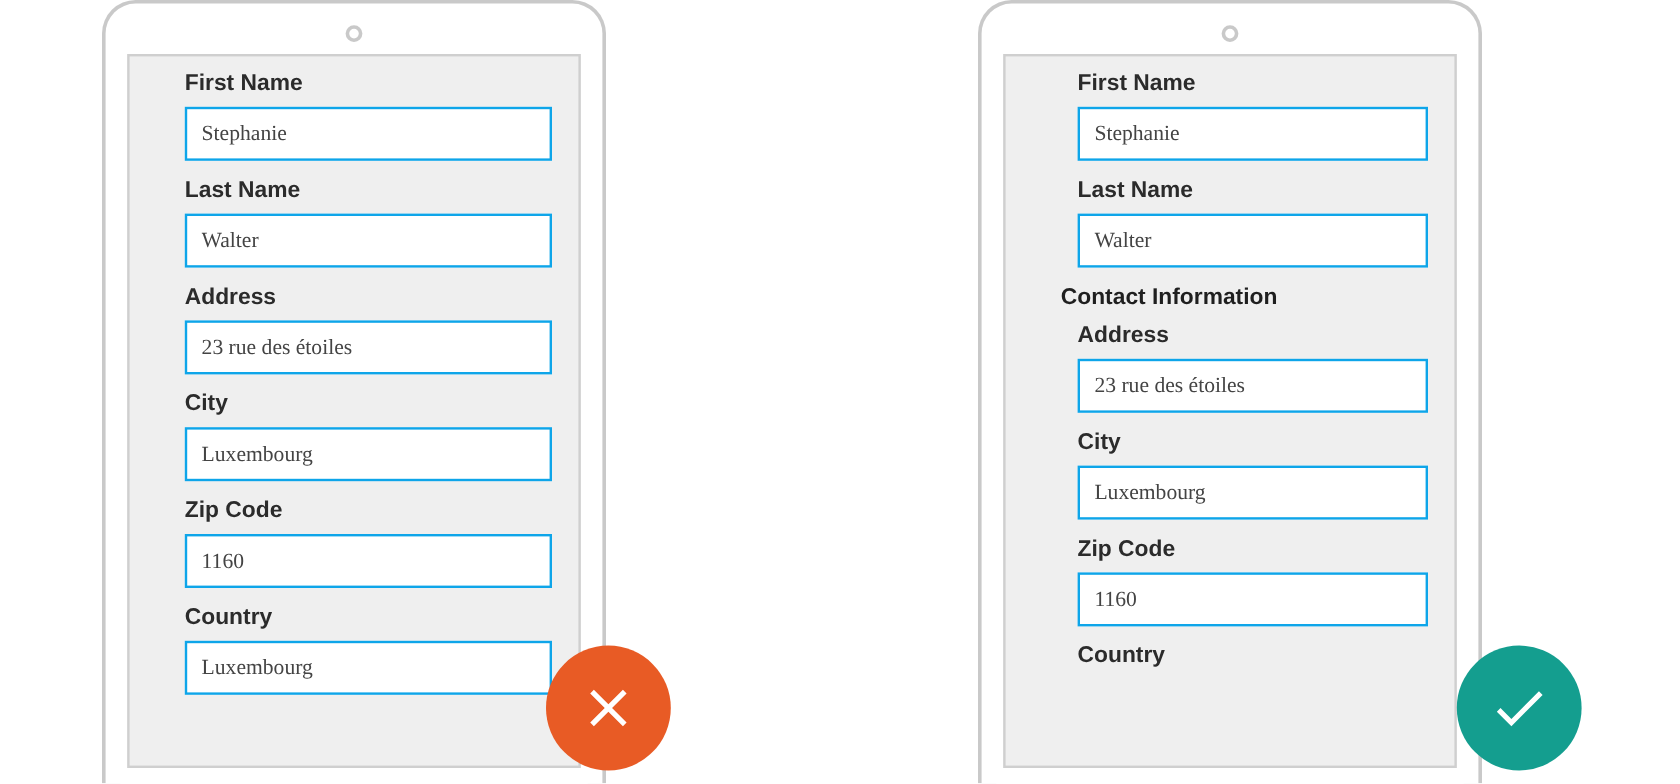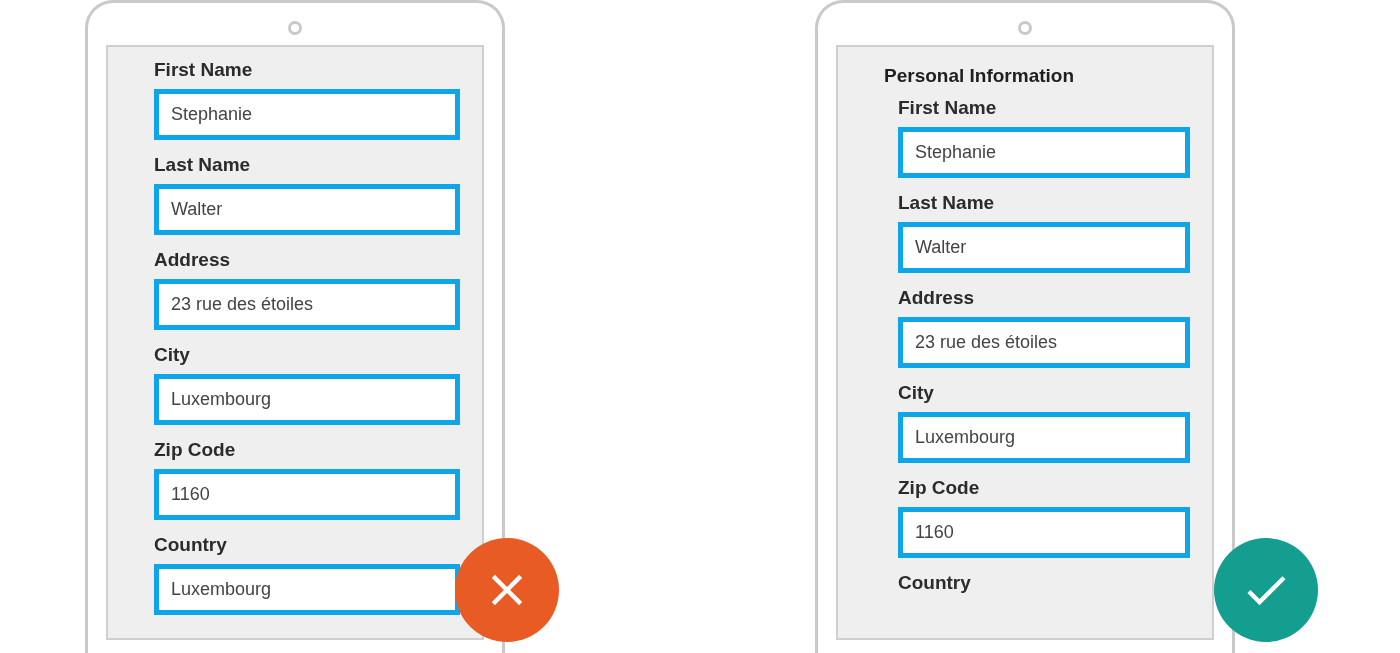--- a/index.html
+++ b/index.html
@@ -41,26 +41,26 @@
     .field { margin-bottom: 14px; }
     .label {
       font-size: 19px;
       font-weight: 700;
       color: #2b2b2b;
       margin-bottom: 8px;
       display: block;
     }
     .input {
       width: 100%;
-      border: 5px solid #0ea5e9;
+      border: 2px solid #0ea5e9;
       background: #ffffff;
       padding: 10px 12px;
       font-size: 18px;
       color: #444444;
-      font-family: Liberation Sans, sans-serif;
+      font-family: Liberation Serif, serif;
     }
     .section-title {
       font-size: 19px;
       font-weight: 800;
       color: #1f1f1f;
       margin: 6px 0 10px 0;
     }
     .indent { padding-left: 14px; }
     .badge {
       position: absolute;
@@ -121,32 +121,32 @@
 <div class="badge badge-cross">
   <svg viewBox="0 0 24 24">
     <path d="M19 6.41 17.59 5 12 10.59 6.41 5 5 6.41 10.59 12 5 17.59 6.41 19 12 13.41 17.59 19 19 17.59 13.41 12z" fill="#ffffff"></path>
   </svg>
 </div>
 
 <div class="phone phone-right">
   <div class="speaker"></div>
   <div class="screen">
     <div class="form-pad">
-      <div class="section-title">Personal Information</div>
       <div class="indent">
         <div class="field">
           <label class="label">First Name</label>
           <input class="input" value="Stephanie" style="">
         </div>
         <div class="field">
           <label class="label">Last Name</label>
           <input class="input" value="Walter" style="">
         </div>
       </div>
 
+      <div class="section-title">Contact Information</div>
       <div class="indent">
         <div class="field">
           <label class="label">Address</label>
           <input class="input" value="23 rue des étoiles" style="">
         </div>
         <div class="field">
           <label class="label">City</label>
           <input class="input" value="Luxembourg" style="">
         </div>
         <div class="field">

